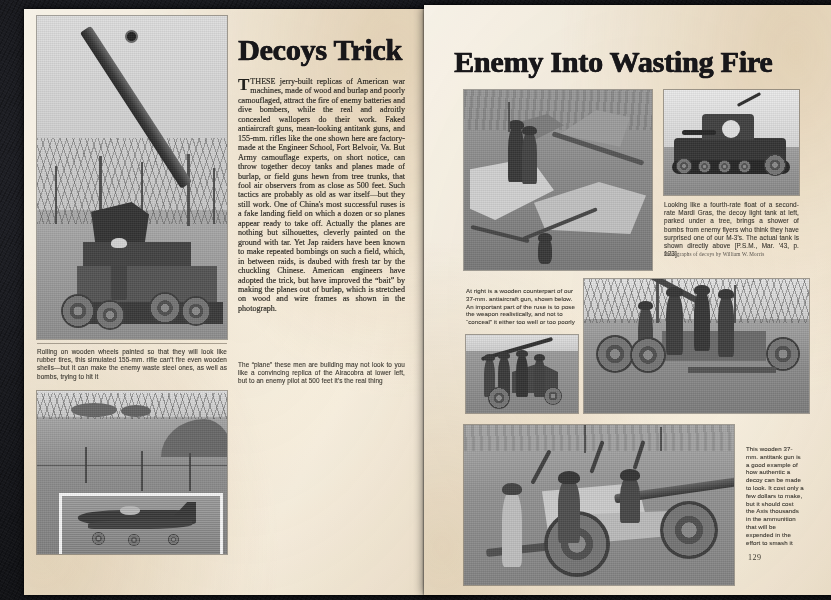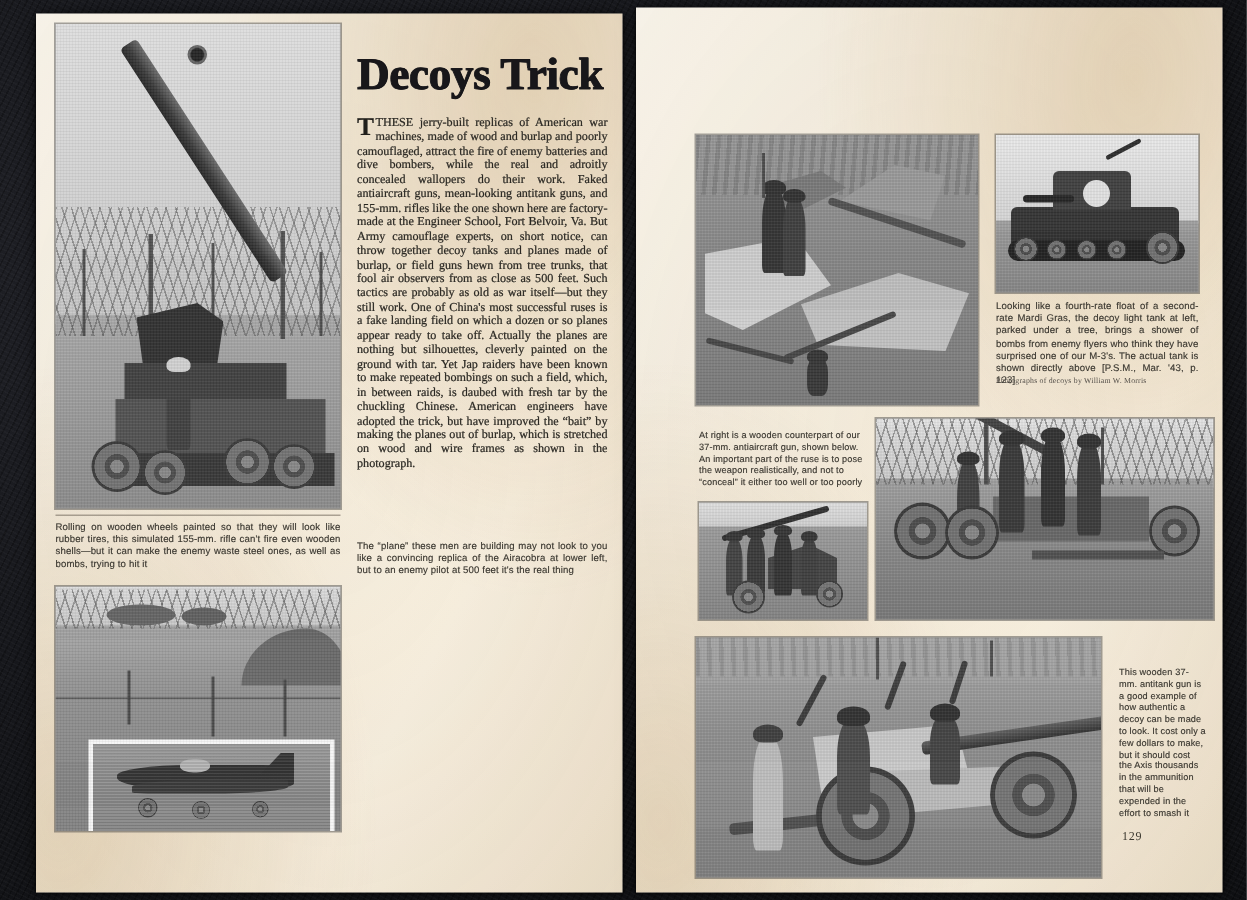--- a/index.html
+++ b/index.html
@@ -20,20 +20,21 @@
       repeating-linear-gradient(-63deg, rgba(0,0,0,.25) 0 1px, transparent 1px 4px);
     pointer-events:none;
   }
 
   
   .sheet{
     position:absolute;
     background:
       linear-gradient(118deg,#fffdf7 0%,#f7f2e6 22%,#f3ead9 48%,#f8f1e2 70%,#efe4d0 100%);
     box-shadow:0 0 10px rgba(0,0,0,.65), 0 0 2px rgba(0,0,0,.9);
+    padding-left:47px;
   }
   .sheet:after{
     content:"";position:absolute;inset:0;pointer-events:none;
     background:
       radial-gradient(ellipse at 85% 8%, rgba(214,186,146,.38) 0%, rgba(214,186,146,0) 45%),
       radial-gradient(ellipse at 4% 92%, rgba(205,176,134,.30) 0%, rgba(205,176,134,0) 40%),
       radial-gradient(ellipse at 50% 50%, rgba(255,255,255,.18) 0%, rgba(170,140,100,.12) 100%);
     mix-blend-mode:multiply;opacity:.85;
   }
   .sheet > *{position:relative;z-index:2;}
@@ -195,20 +196,21 @@
 
     <div class="body-col" style="position:absolute;left:214px;top:68px;width:167px;">
       <span class="dropcap">T</span><span>THESE jerry-built replicas of American war machines, made of wood and burlap and poorly camouflaged, attract the fire of enemy batteries and dive bombers, while the real and adroitly concealed wallopers do their work. Faked antiaircraft guns, mean-looking antitank guns, and 155-mm. rifles like the one shown here are factory-made at the Engineer School, Fort Belvoir, Va. But Army camouflage experts, on short notice, can throw together decoy tanks and planes made of burlap, or field guns hewn from tree trunks, that fool air observers from as close as 500 feet. Such tactics are probably as old as war itself—but they still work. One of China's most successful ruses is a fake landing field on which a dozen or so planes appear ready to take off. Actually the planes are nothing but silhouettes, cleverly painted on the ground with tar. Yet Jap raiders have been known to make repeated bombings on such a field, which, in between raids, is daubed with fresh tar by the chuckling Chinese. American engineers have adopted the trick, but have improved the “bait” by making the planes out of burlap, which is stretched on wood and wire frames as shown in the photograph.</span>
     </div>
 
     <div class="cap" style="position:absolute;left:214px;top:352px;width:167px;">The “plane” these men are building may not look to you like a convincing replica of the Airacobra at lower left, but to an enemy pilot at 500 feet it's the real thing</div>
   </div>
 
   <div class="sheet" id="right-sheet">
 
+    <div class="headline" id="deck-right" style="position:absolute;left:30px;top:42px;width:350px;">Enemy Into Wasting Fire</div>
 
     <div class="photo" style="left:40px;top:85px;width:188px;height:180px;">
       <div class="ground" style="height:100%;background:linear-gradient(#9e9b91,#8c897f 45%,#7c7970);"></div>
       <div class="shape" style="left:0;top:0;width:188px;height:40px;
            background:repeating-linear-gradient(95deg, rgba(120,117,109,.5) 0 3px, rgba(150,147,139,.5) 3px 7px);"></div>
 
       <div class="shape" style="left:6px;top:68px;width:84px;height:62px;background:#cdcac1;
            clip-path:polygon(0 18%,72% 0,100% 52%,30% 100%,0 82%);"></div>
       <div class="shape" style="left:70px;top:92px;width:112px;height:52px;background:#bfbcb3;
            clip-path:polygon(0 40%,58% 0,100% 26%,86% 100%,10% 92%);"></div>

